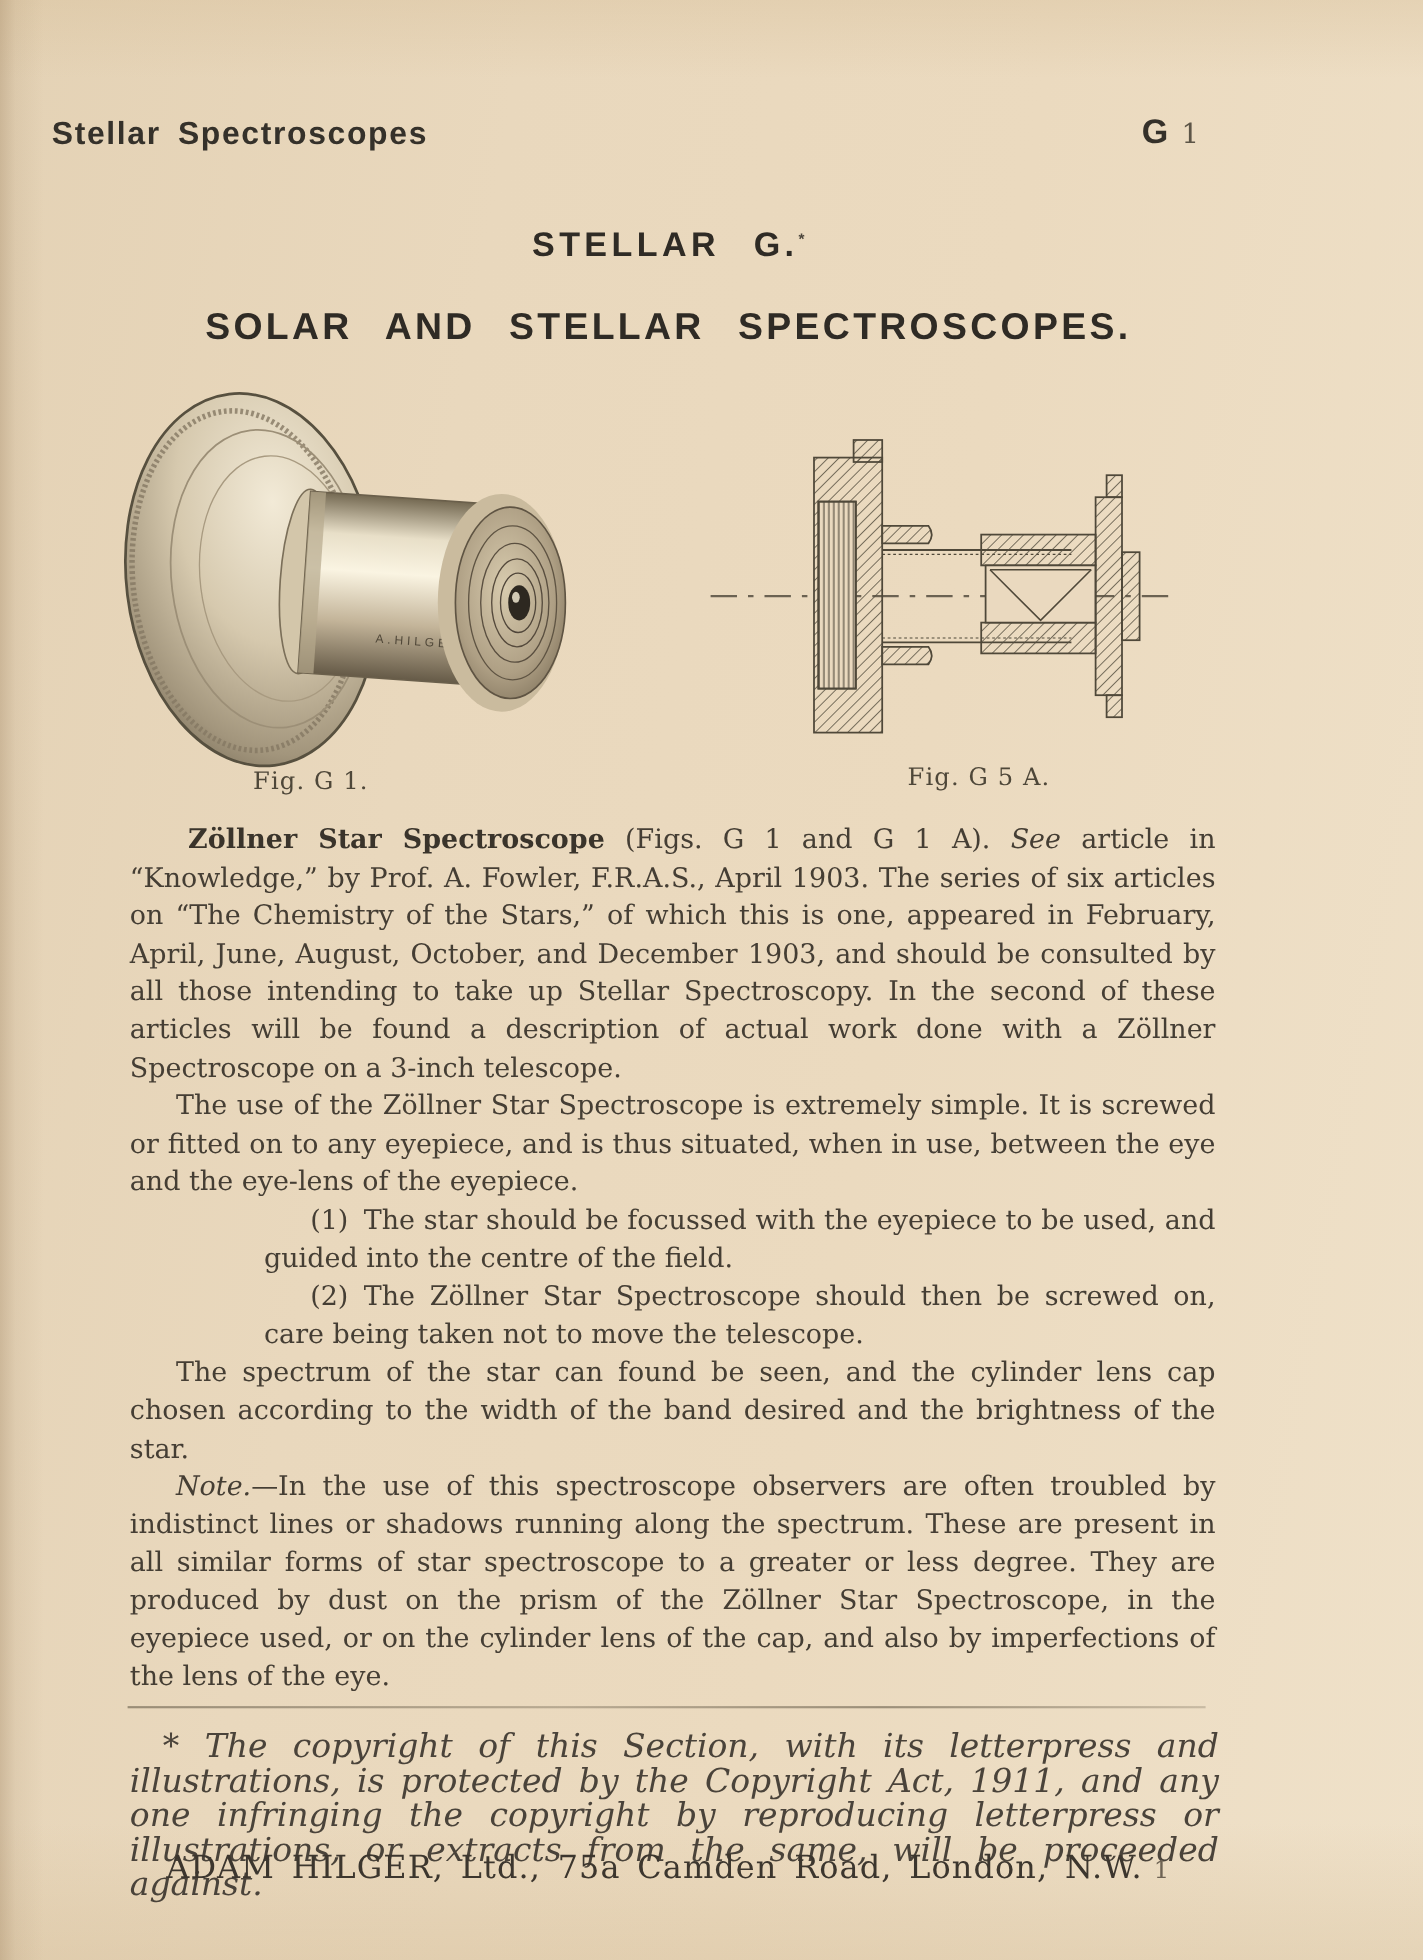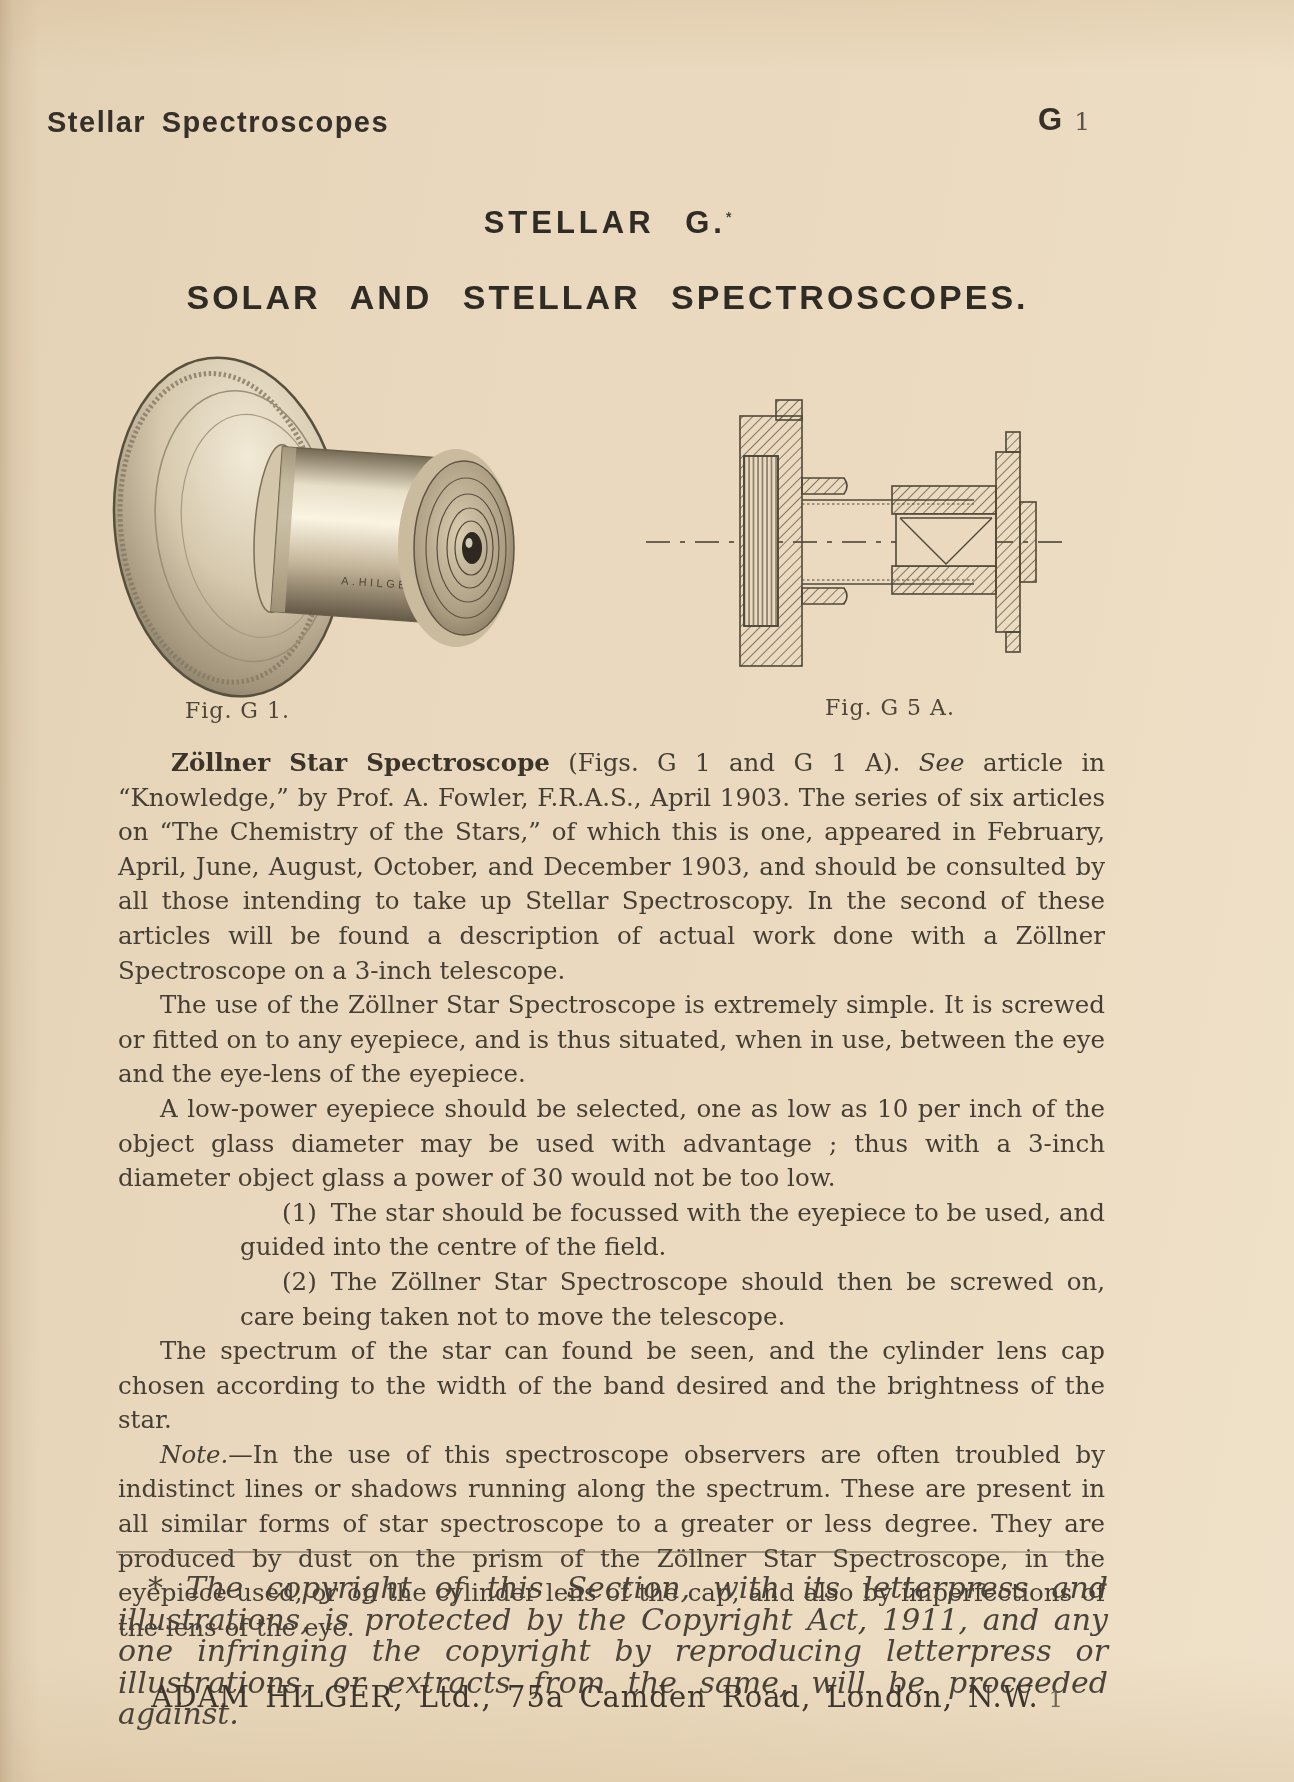--- a/index.html
+++ b/index.html
@@ -34,21 +34,21 @@
   }
   .h-subtitle {
     top:346px; font-family:"DejaVu Serif", serif; font-weight:700;
     font-size:29px; letter-spacing:2px; word-spacing:10px; color:#332f28;
   }
 
   .fig { position:absolute; }
   .fig-photo { left:104px; top:352px; }
   .fig-section { left:640px; top:390px; }
   .caption { position:absolute; font-size:22px; color:#4e4739; letter-spacing:1px; }
-  .caption-1 { left:185px; top:698px; width:150px; text-align:left; }
+  .caption-1 { left:185px; top:698px; width:150px; text-align:right; }
   .caption-2 { left:800px; top:695px; width:180px; text-align:center; }
 
   .body-text {
     position:absolute; left:118px; top:746px; width:987px;
     font-size:24.5px; line-height:34.6px; text-align:justify; color:#453e34;
   }
   .body-text p { margin:0; text-indent:42px; }
   .lead-bold { font-weight:700; color:#3a342b;margin-left:11px; }
   .it { font-style:italic; }
   .list-item { margin:0; padding-left:122px; text-indent:-80px; }
@@ -173,21 +173,20 @@
       <rect x="366" y="242" width="14" height="20" fill="url(#hatch)"></rect>
     </g>
   </svg>
 
   <div class="caption caption-1">Fig. G 1.</div>
   <div class="caption caption-2">Fig. G 5 A.</div>
 
   <div class="body-text">
     <p><span class="lead-bold">Zöllner Star Spectroscope</span><span> (Figs. G 1 and G 1 A).  </span><span class="it">See</span><span> article in “Knowledge,” by Prof. A. Fowler, F.R.A.S., April 1903.  The series of six articles on “The Chemistry of the Stars,” of which this is one, appeared in February, April, June, August, October, and December 1903, and should be consulted by all those intending to take up Stellar Spectroscopy.  In the second of these articles will be found a description of actual work done with a Zöllner Spectroscope on a 3-inch telescope.</span></p>
     <p>The use of the Zöllner Star Spectroscope is extremely simple.  It is screwed or fitted on to any eyepiece, and is thus situated, when in use, between the eye and the eye-lens of the eyepiece.</p>
-    <p>A low-power eyepiece should be selected, one as low as 10 per inch of the object glass diameter may be used with advantage ; thus with a 3-inch diameter object glass a power of 30 would not be too low.</p>
     <p class="list-item"><span class="num">(1)</span><span>The star should be focussed with the eyepiece to be used, and guided into the centre of the field.</span></p>
     <p class="list-item"><span class="num">(2)</span><span>The Zöllner Star Spectroscope should then be screwed on, care being taken not to move the telescope.</span></p>
     <p>The spectrum of the star can found be seen, and the cylinder lens cap chosen according to the width of the band desired and the brightness of the star.</p>
     <p><span class="it">Note.</span><span>—In the use of this spectroscope observers are often troubled by indistinct lines or shadows running along the spectrum.  These are present in all similar forms of star spectroscope to a greater or less degree.  They are produced by dust on the prism of the Zöllner Star Spectroscope, in the eyepiece used, or on the cylinder lens of the cap, and also by imperfections of the lens of the eye.</span></p>
   </div>
 
   <div class="rule"></div>
 
   <div class="footnote">
     <span class="fn-indent"></span><span>*</span>

